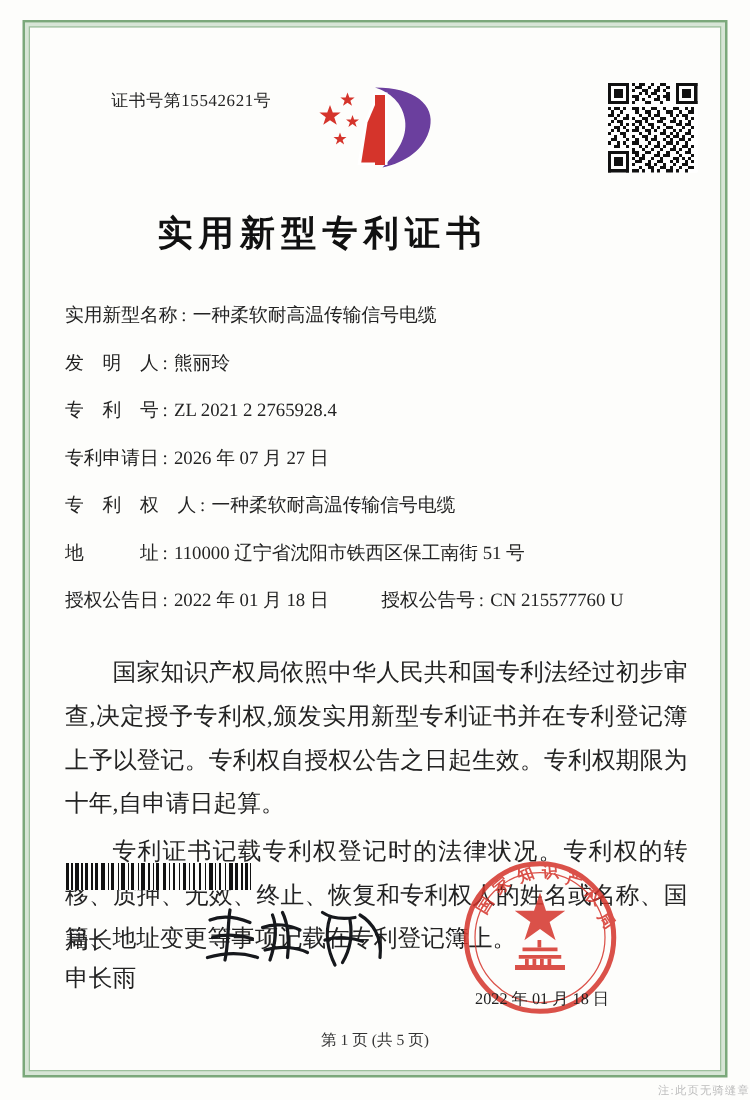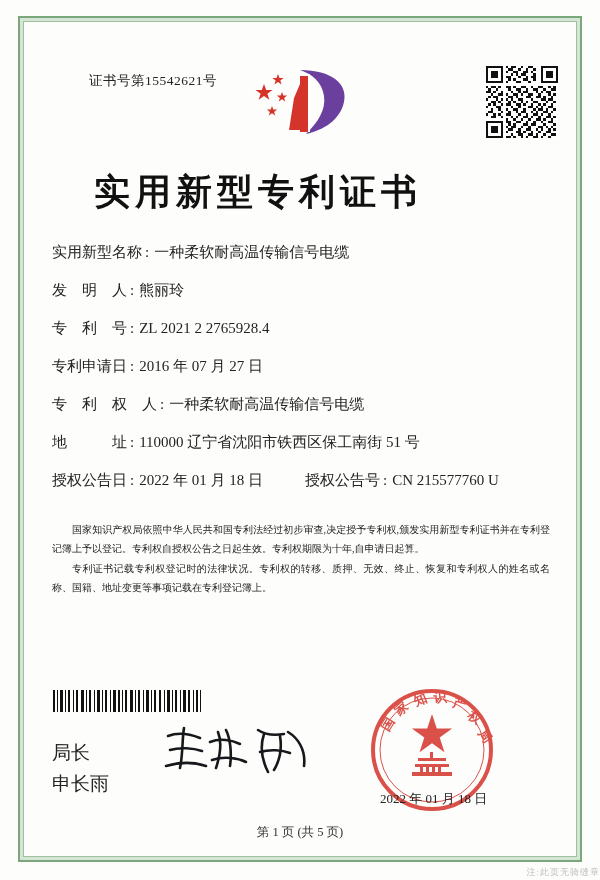--- a/index.html
+++ b/index.html
@@ -65,21 +65,21 @@
     width: 72px; height: 72px;
     background-color: #ffffff;
   }
   .qr svg { display:block; }
 
   .title {
     position: absolute;
     left: 0; top: 168px;
     width: 516px;
     text-align: center;
-    font-size: 36px;
+    font-size: 28px;
     font-weight: bold;
     letter-spacing: 5px;
     color: #111111;
     font-family: "DejaVu Serif", "Liberation Serif", serif;
   }
 
   
   .fields {
     position: absolute;
     left: 52px; top: 243px;
@@ -108,21 +108,21 @@
     position: absolute;
     left: 253px;
     top: 0;
   }
 
   
   .body-text {
     position: absolute;
     left: 52px; top: 521px;
     width: 498px;
-    font-size: 10px;
+    font-size: 19px;
     line-height: 1.85;
     color: #232323;
     text-align: justify;
   }
   .body-text p {
     margin: 0 0 2px 0;
     text-indent: 2em;
   }
 
   
@@ -433,21 +433,21 @@
 
     <div class="field-row">
       <span class="field-label">发　明　人</span><span class="field-sep">:</span><span class="field-value">熊丽玲</span>
     </div>
 
     <div class="field-row">
       <span class="field-label">专　利　号</span><span class="field-sep">:</span><span class="field-value">ZL 2021 2 2765928.4</span>
     </div>
 
     <div class="field-row">
-      <span class="field-label">专利申请日</span><span class="field-sep">:</span><span class="field-value">2016 年 07 月 27 日</span>
+      <span class="field-label">专利申请日</span><span class="field-sep">:</span><span class="field-value">2026 年 07 月 27 日</span>
     </div>
 
     <div class="field-row">
       <span class="field-label">专　利　权　人</span><span class="field-sep">:</span><span class="field-value">一种柔软耐高温传输信号电缆</span>
     </div>
 
     <div class="field-row">
       <span class="field-label">地　　　址</span><span class="field-sep">:</span><span class="field-value">110000 辽宁省沈阳市铁西区保工南街 51 号</span>
     </div>
 

